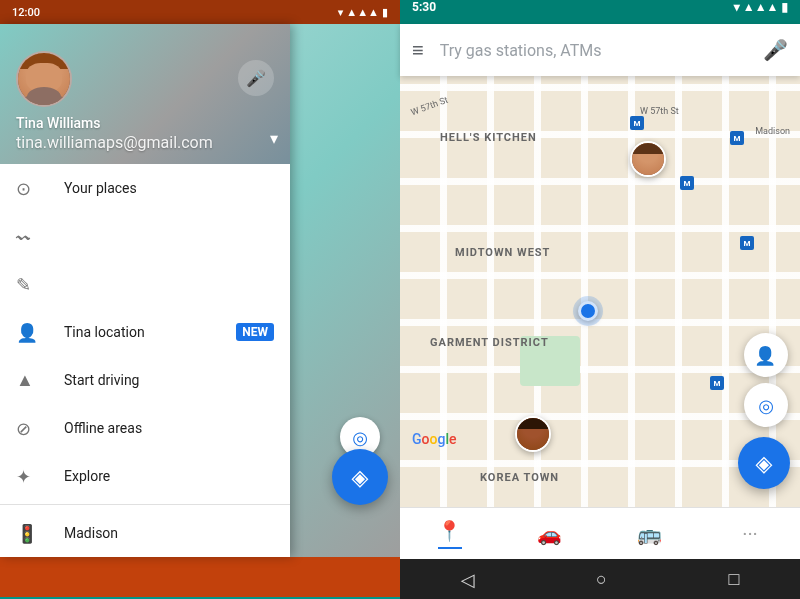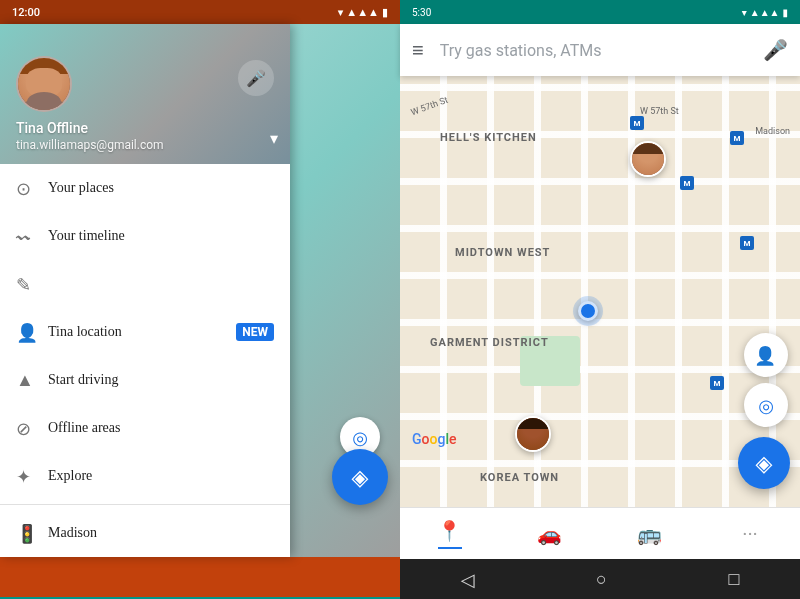--- a/index.html
+++ b/index.html
@@ -125,21 +125,21 @@
 
     .user-name {
       color: white;
       font-size: 14px;
       font-weight: 500;
       text-shadow: 0 1px 2px rgba(0,0,0,0.3);
     }
 
     .user-email {
       color: rgba(255,255,255,0.9);
-      font-size: 12px;
+      font-size: 16px;
       margin-top: 2px;
       text-shadow: 0 1px 2px rgba(0,0,0,0.3);
     }
 
     .account-arrow {
       position: absolute;
       right: 12px;
       bottom: 16px;
       color: white;
       font-size: 16px;
@@ -178,22 +178,21 @@
       width: 32px;
       color: #757575;
       font-size: 18px;
       flex-shrink: 0;
     }
 
     .menu-label {
       font-size: 14px;
       color: #212121;
       flex: 1;
-      margin-left: 0;
-      font-family: Liberation Serif, serif;
+      margin-left: 16px;
     }
 
     .new-badge {
       background: #1a73e8;
       color: white;
       font-size: 12px;
       font-weight: 700;
       padding: 2px 6px;
       border-radius: 3px;
       margin-left: 20px;
@@ -263,26 +262,26 @@
       background: #009688;
       position: relative;
       display: flex;
       flex-direction: column;
     }
 
     .status-bar-right {
       height: 24px;
       background: rgba(0,0,0,0.15);
       display: flex;
-      align-items: center;
+      align-items: flex-start;
       justify-content: space-between;
       padding: 0 12px;
       color: white;
-      font-size: 10px;
-      font-weight: 400;
+      font-size: 12px;
+      font-weight: 700;
     }
 
     .search-bar-container {
       background: white;
       margin: 0;
       padding: 0 12px;
       height: 52px;
       display: flex;
       align-items: center;
       box-shadow: 0 2px 6px rgba(0,0,0,0.2);
@@ -554,34 +553,33 @@
         <div class="avatar-circle">
           <div class="avatar-face">
 
             <div style="position:absolute;top:0;left:0;right:0;height:30%;background:#8B4513;border-radius:50% 50% 0 0;"></div>
 
             <div style="position:absolute;top:20%;left:15%;right:15%;height:55%;background:#d4956a;border-radius:40%;"></div>
 
             <div style="position:absolute;bottom:-4px;left:10%;right:10%;height:30%;background:#8d6e63;border-radius:50% 50% 0 0;"></div>
           </div>
         </div>
-        <div class="user-name">Tina Offline</div>
+        <div class="user-name">Tina Williams</div>
         <div class="user-email">tina.williamaps@gmail.com</div>
       </div>
       <div class="account-arrow">▾</div>
     </div>
 
     <div class="drawer-menu">
       <div class="menu-item">
         <span class="menu-icon">⊙</span>
         <span class="menu-label">Your places</span>
       </div>
       <div class="menu-item">
         <span class="menu-icon" style="font-size:14px;">〰</span>
-        <span class="menu-label">Your timeline</span>
       </div>
       <div class="menu-item">
         <span class="menu-icon">✎</span>
       </div>
       <div class="menu-item">
         <span class="menu-icon">👤</span>
         <span class="menu-label">Tina location</span>
         <span class="new-badge">NEW</span>
       </div>
       <div class="menu-item">

